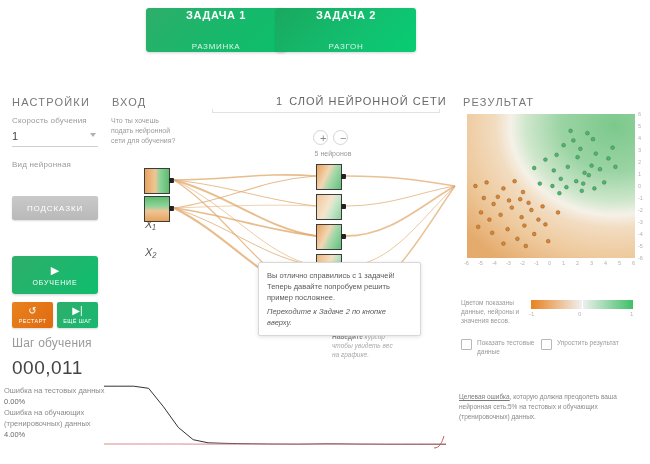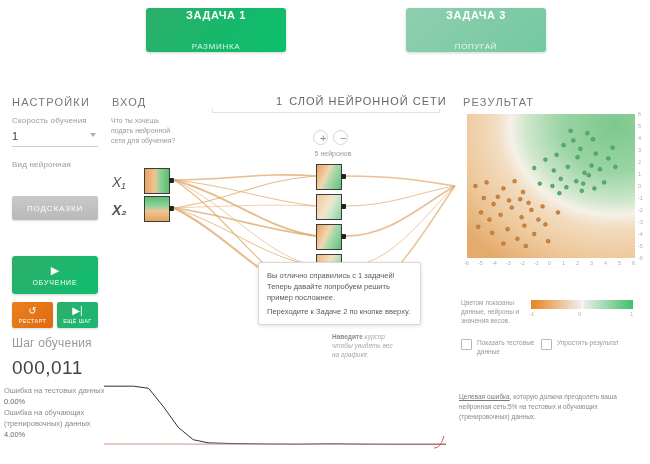--- a/index.html
+++ b/index.html
@@ -91,23 +91,23 @@
   #err-test-val{top:396px;color:#6a6a6a;}
   #err-train-lbl{top:407px;width:96px;}
   #err-train-val{top:429px;color:#6a6a6a;}
 
   
   #input-q{position:absolute;left:111px;top:116px;width:70px;font-size:7px;color:#9a9a9a;line-height:10px;}
 
   .feat{position:absolute;width:24px;height:24px;border:1px solid #3c3c3c;}
   #feat1{left:144px;top:168px;background:linear-gradient(90deg,#e8a35c 0%,#efc596 42%,#8ed39a 62%,#5cbd6f 100%);}
   #feat2{left:144px;top:196px;background:linear-gradient(0deg,#e8a35c 0%,#efc596 42%,#8ed39a 62%,#5cbd6f 100%);}
-  .feat-lbl{position:absolute;left:112px;font-size:14px;color:#555;font-style:italic;}
+  .feat-lbl{position:absolute;left:145px;font-size:11px;color:#555;font-style:italic;margin-top:44px;}
   #feat1-lbl{top:174px;}
-  #feat2-lbl{top:202px;font-weight:bold;}
+  #feat2-lbl{top:202px;}
   .node-dot{position:absolute;width:5px;height:5px;background:#222;border-radius:1px;}
   #dot1{left:169px;top:178px;}
   #dot2{left:169px;top:206px;}
 
   
   .lc-btn{
     position:absolute;top:130px;width:15px;height:15px;border-radius:50%;
     border:1px solid #d5d5d5;background:#fff;color:#888;font-size:11px;line-height:13px;
     text-align:center;cursor:pointer;
   }
@@ -125,21 +125,21 @@
   #hn5{top:284px;background:linear-gradient(115deg,#e9a968 0%,#f4d9b9 42%,#afdcb4 60%,#6cc484 100%);}
   #hnd1{top:174px;} #hnd2{top:204px;} #hnd3{top:234px;} #hnd4{top:264px;} #hnd5{top:294px;}
 
   
   #tooltip{
     position:absolute;left:258px;top:262px;width:145px;
     background:#fff;border:1px solid #d8d8d8;border-radius:2px;
     padding:7px 8px;box-shadow:0 1px 4px rgba(0,0,0,.12);
     font-size:7.5px;line-height:11px;color:#5a5a5a;z-index:40;
   }
-  #tooltip .em{display:block;margin-top:3px;}
+  #tooltip .em{font-style:italic;display:block;margin-top:3px;}
 
   #hover-hint{
     position:absolute;left:332px;top:332px;width:62px;font-size:6.5px;
     line-height:9px;color:#a8a8a8;font-style:italic;z-index:5;
   }
   #hover-hint .b{font-weight:bold;font-style:normal;color:#8d8d8d;}
 
   
   #result-plot{position:absolute;left:467px;top:114px;width:168px;height:144px;}
   .ax-lbl{position:absolute;font-size:5.5px;color:#b0b0b0;}
@@ -166,23 +166,23 @@
 </head>
 <body>
 
 <div class="app">
 
   <div class="taskbar">
     <button class="task-btn" id="task1">
       <span class="t1">ЗАДАЧА 1</span>
       <span class="t2">РАЗМИНКА</span>
     </button>
-    <button class="task-btn" id="task3">
-      <span class="t1">ЗАДАЧА 3</span>
-      <span class="t2">ПОПУГАЙ</span>
+    <button class="task-btn" id="task2">
+      <span class="t1">ЗАДАЧА 2</span>
+      <span class="t2">РАЗГОН</span>
     </button>
   </div>
 
   <div class="col-head" id="head-settings">НАСТРОЙКИ</div>
   <div class="col-head" id="head-input">ВХОД</div>
   <div class="col-head" id="head-layer">
     <span class="lnum">1</span><span>СЛОЙ НЕЙРОННОЙ СЕТИ</span>
   </div>
   <div class="layer-rule"></div>
   <div class="col-head" id="head-result">РЕЗУЛЬТАТ</div>

